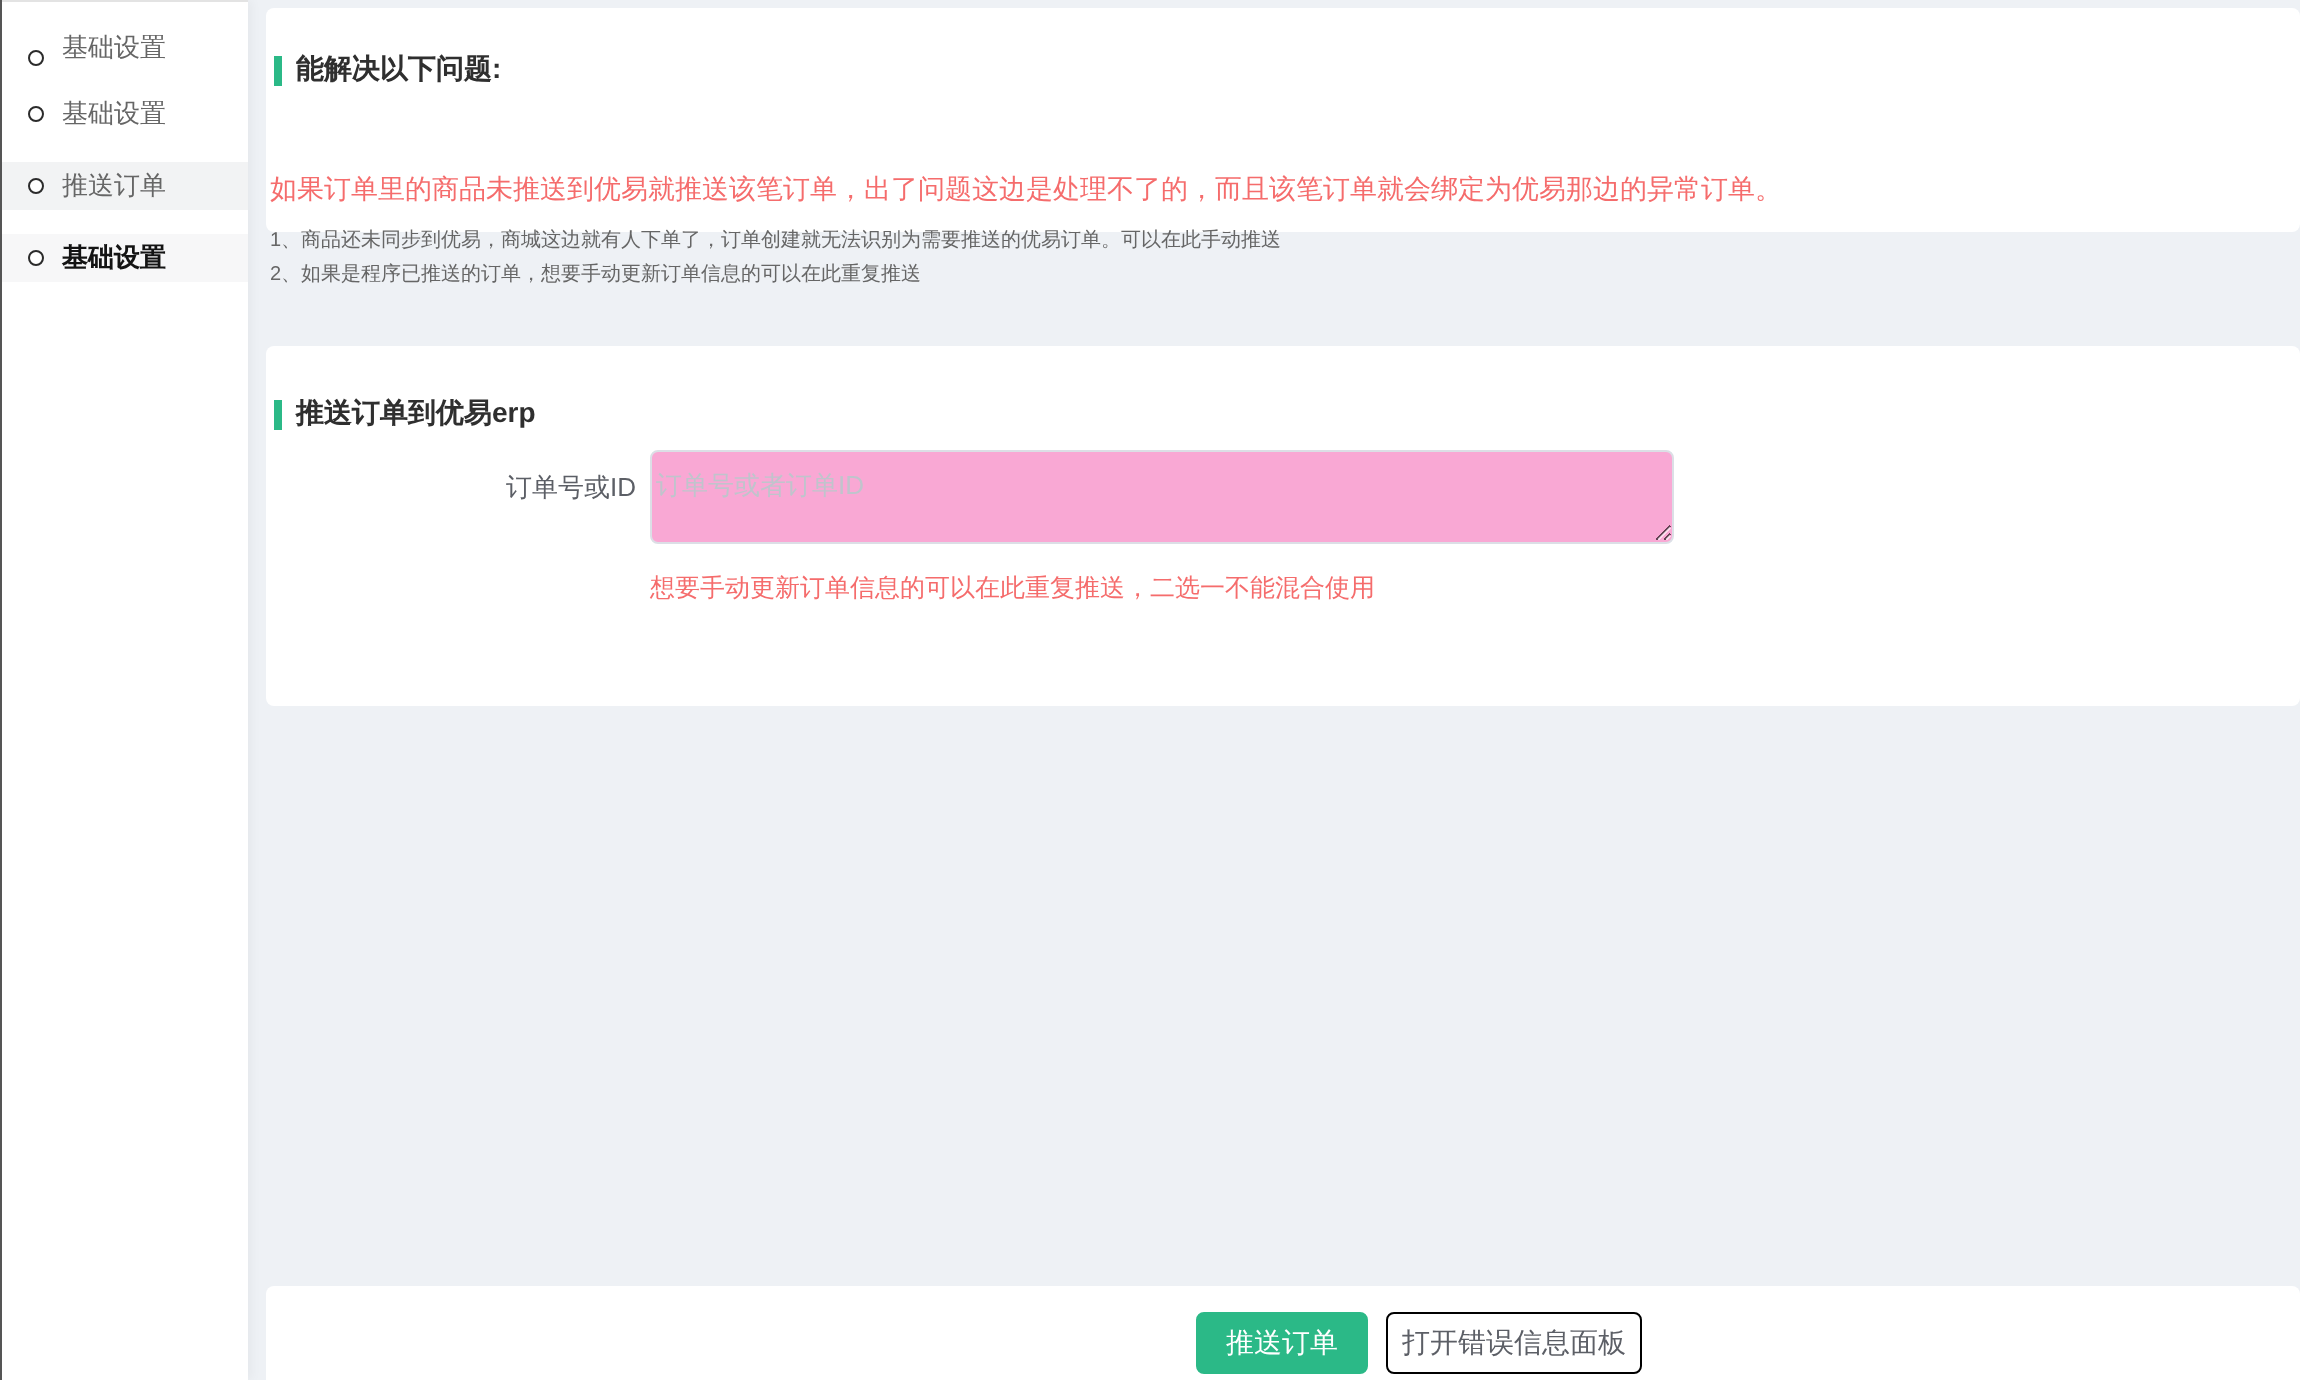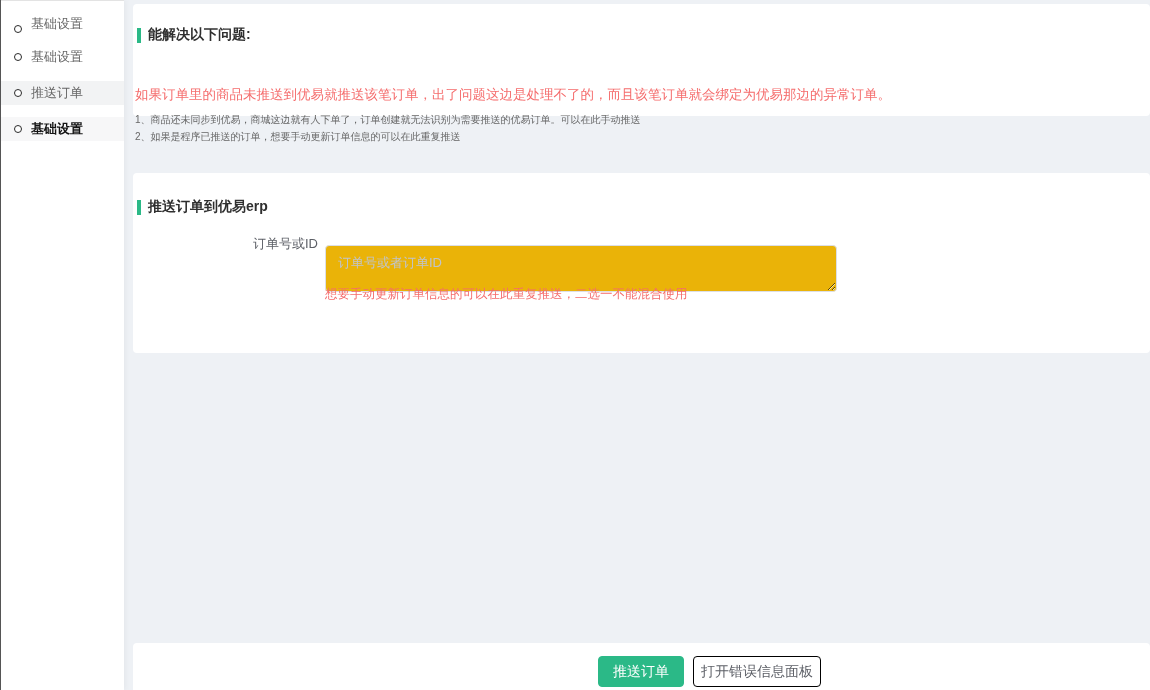--- a/index.html
+++ b/index.html
@@ -69,25 +69,25 @@
   .w-1 { top: 82px; }
   .n-0 { top: 109px; }
   .n-1 { top: 126px; }
 
   
   .form-label {
     position: absolute; left: 0; top: 62px; width: 185px;
     text-align: right; font-size: 13px; color: #5c5f66; line-height: 17px;
   }
   .order-textarea {
-    position: absolute; left: 192px; top: 72px; width: 512px; height: 47px;
+    position: absolute; left: 192px; top: 52px; width: 512px; height: 47px;
     border: 1px solid #dcdfe6; border-radius: 4px;
-    padding: 8px 12px; font-size: 13px; color: #333;
+    padding: 8px 2px; font-size: 13px; color: #333;
     font-family: "Liberation Sans", "DejaVu Sans", sans-serif;
-    resize: both; outline: none; background: #eab308;
+    resize: both; outline: none; background: #f9a8d4;
   }
   .order-textarea::placeholder { color: #c0c4cc; }
   .helper-line {
     position: absolute; left: 192px; top: 113px;
     font-size: 12.5px; color: #f56c6c; white-space: nowrap;
   }
 
   
   .footer {
     position: absolute; left: 133px; top: 643px; width: 1017px; height: 47px;

